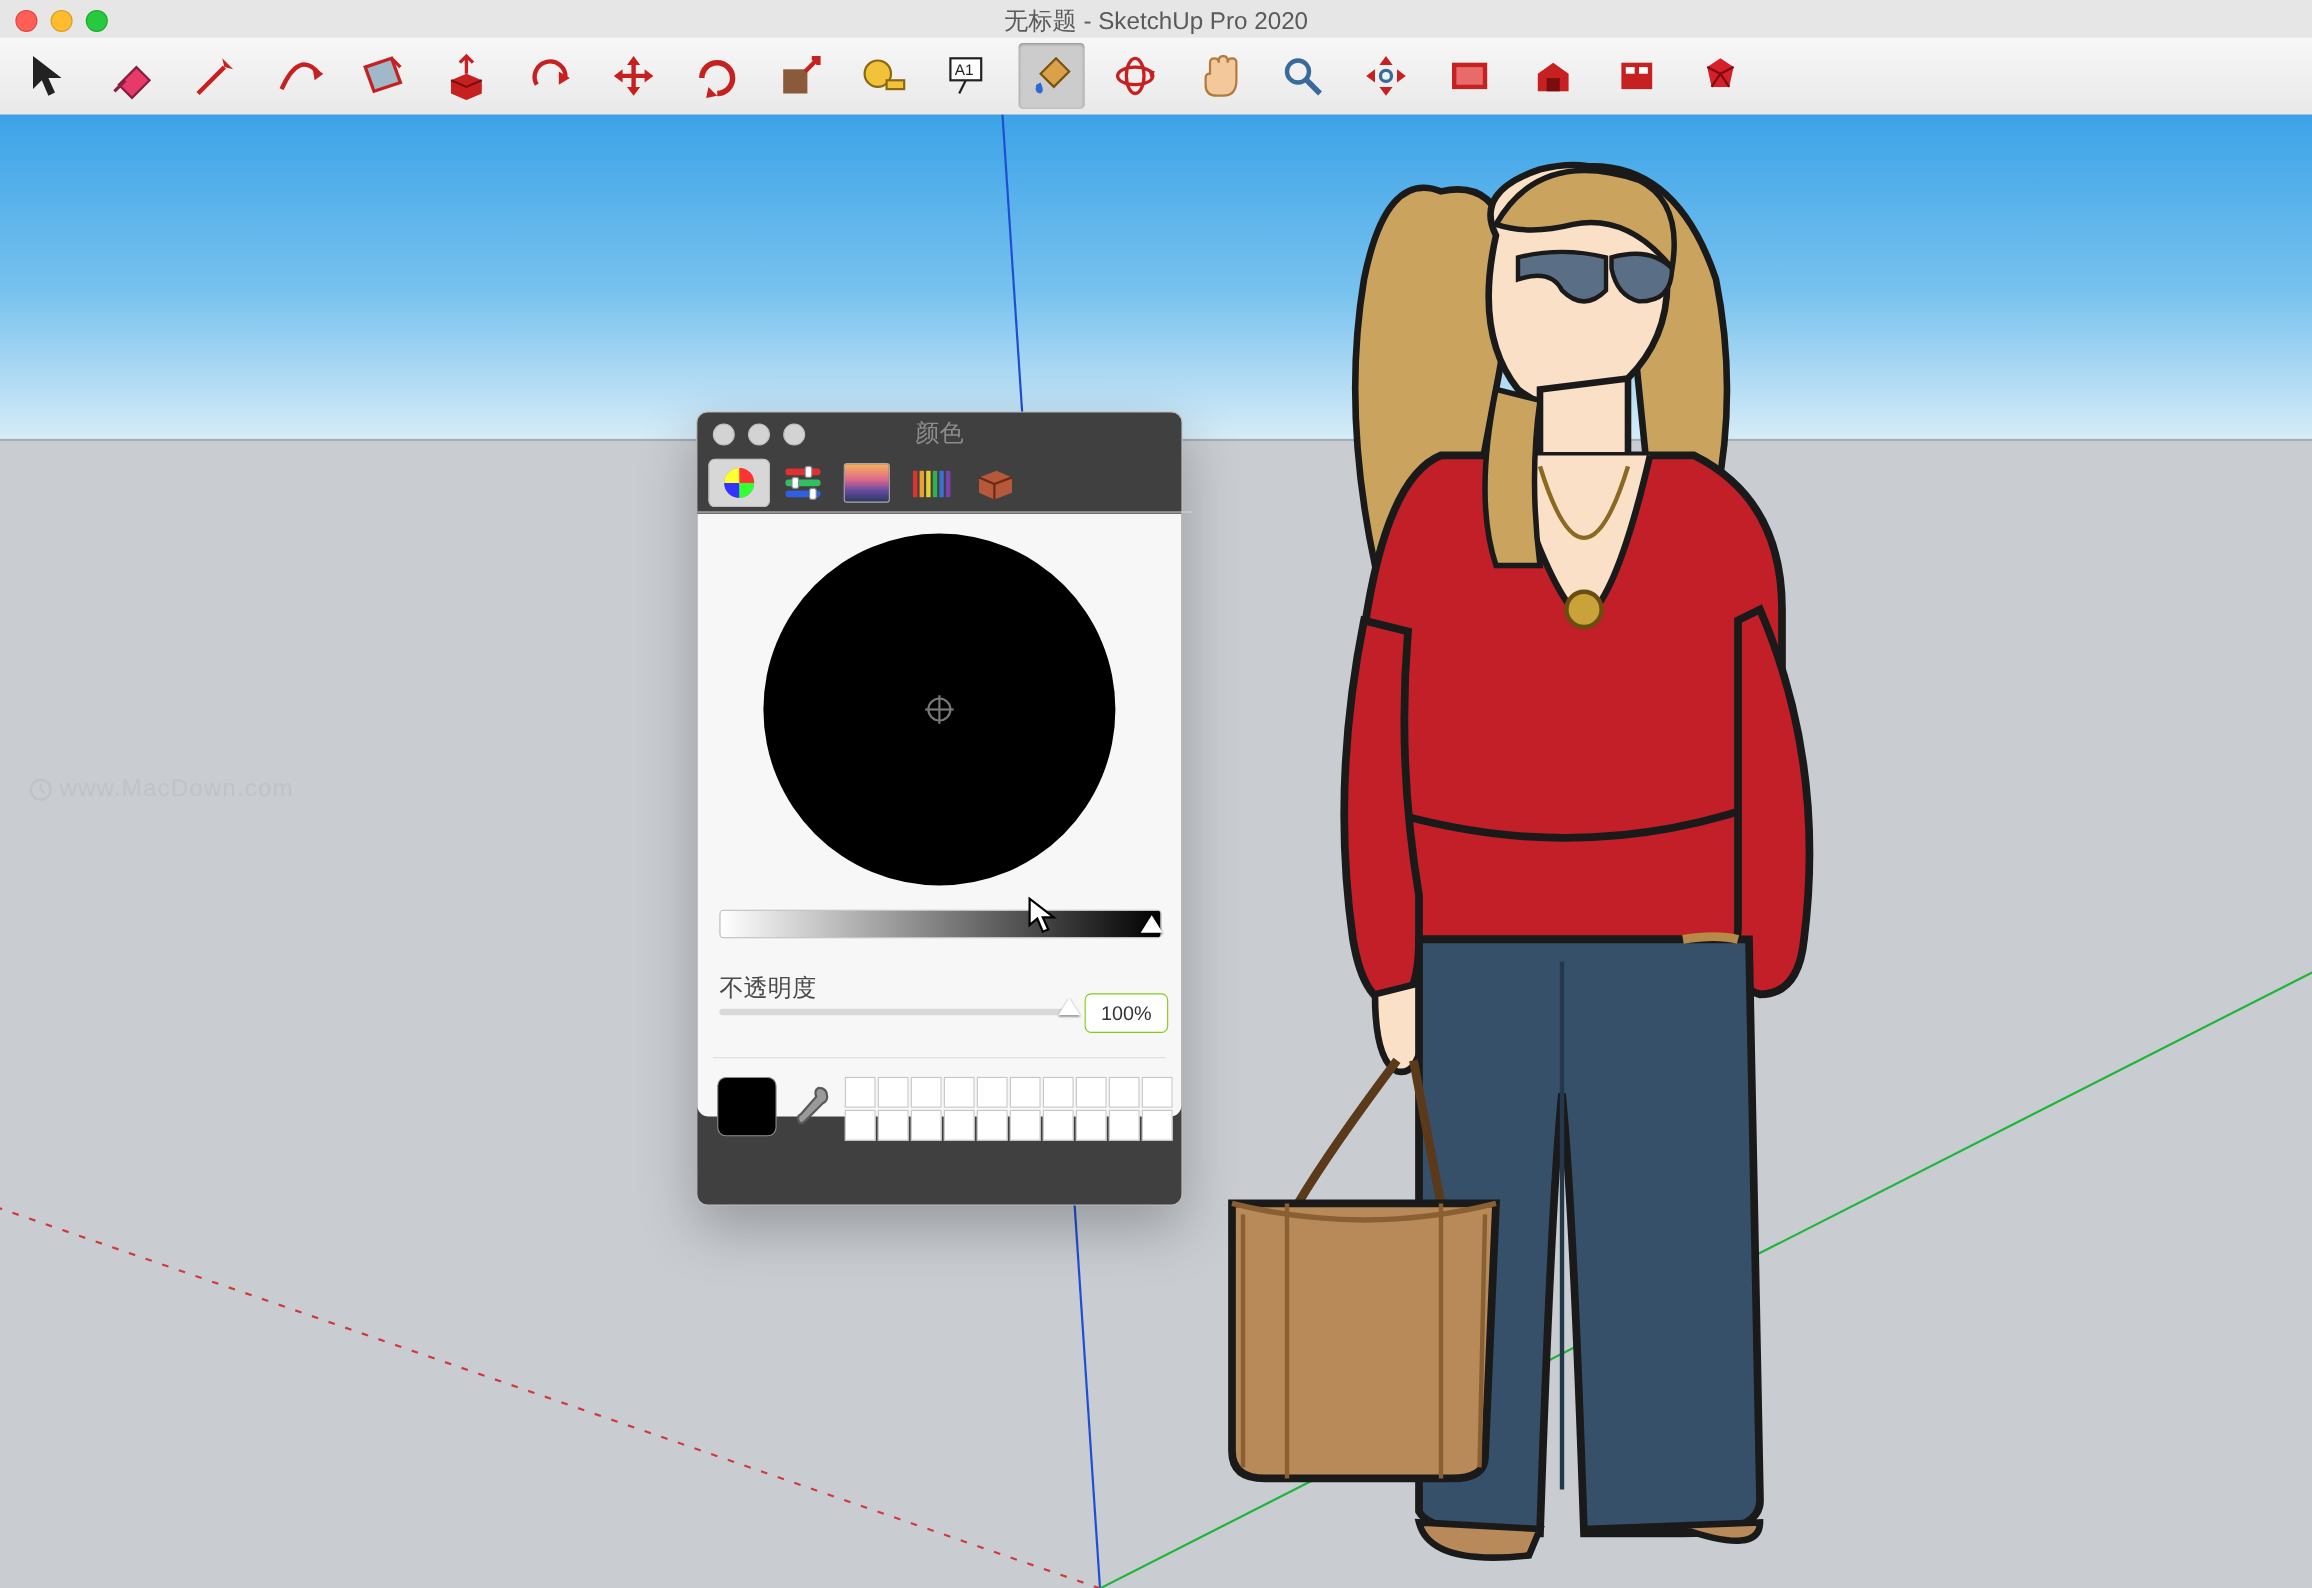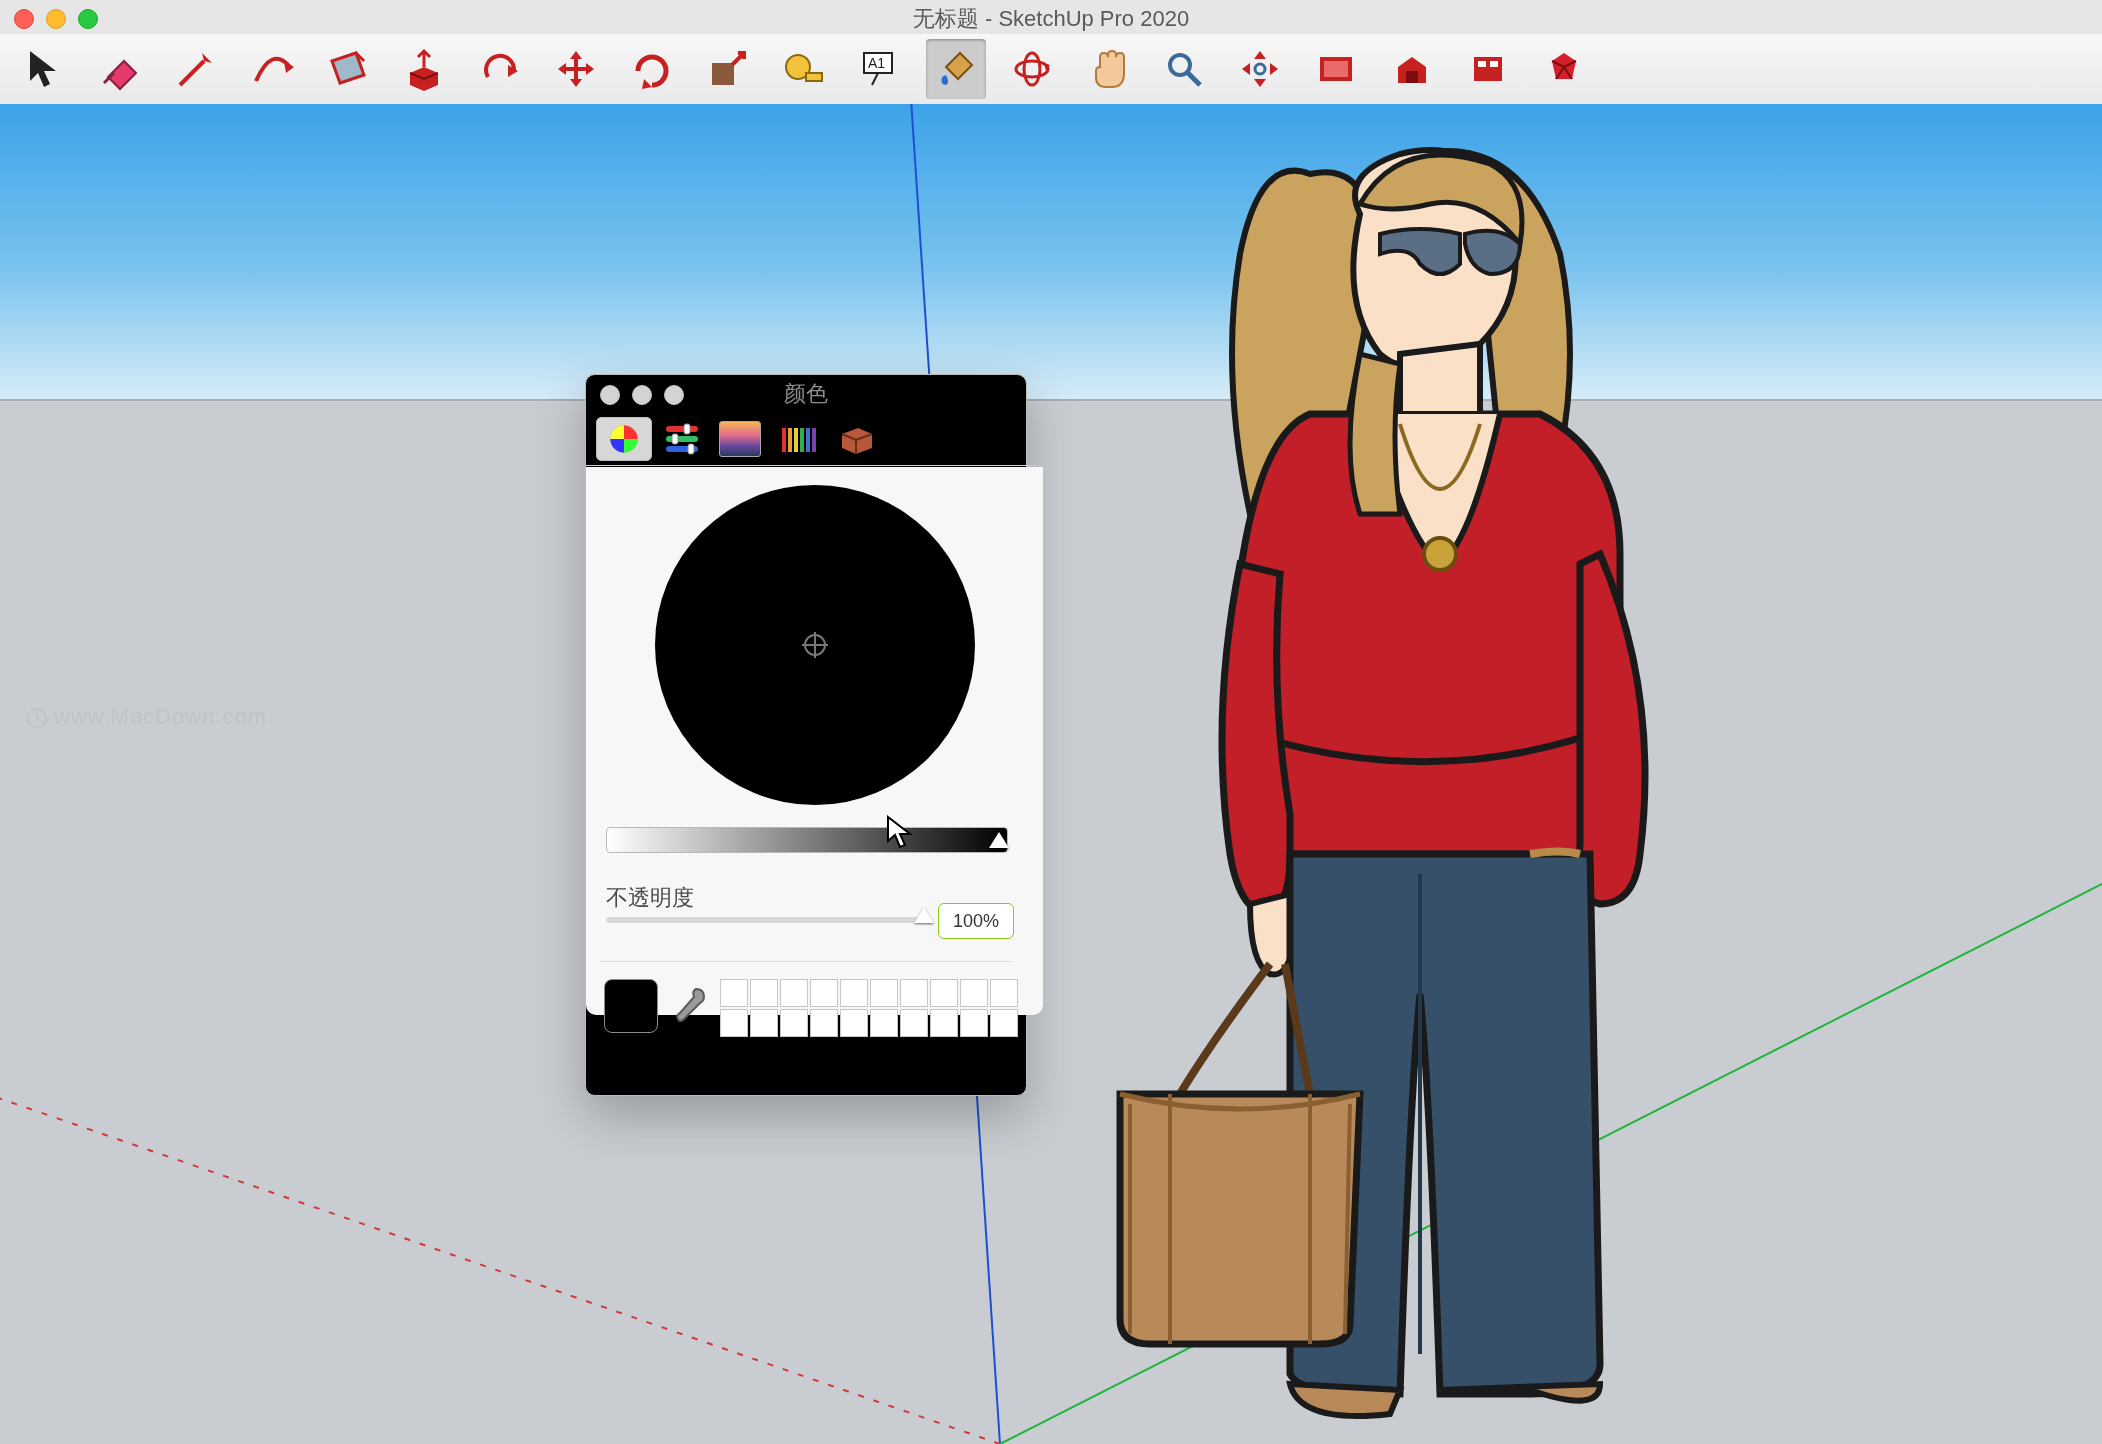--- a/index.html
+++ b/index.html
@@ -17,29 +17,29 @@
   .tbtn.active{background:#cccccc;box-shadow:inset 0 1px 3px rgba(0,0,0,.35);}
   .tbtn svg{width:44px;height:44px;}
   
   .viewport{position:absolute;left:0;top:104px;width:100%;height:1340px;background:#c9cdd2;overflow:hidden;}
   .sky{position:absolute;left:0;top:0;width:100%;height:295px;background:linear-gradient(#3ca3e8 0%,#78c2ee 55%,#d6ecf8 100%);}
   .horizon{position:absolute;left:0;top:295px;width:100%;height:2px;background:#a7adb4;}
   .watermark{position:absolute;left:26px;top:600px;color:#bfc3c8;font-size:22px;letter-spacing:1px;}
   .watermark svg{vertical-align:middle;margin-right:6px;}
   .axes{position:absolute;left:0;top:0;width:100%;height:100%;pointer-events:none;}
   
-  .panel{position:absolute;left:585px;top:270px;width:440px;height:720px;background:#000000;border:1px solid #bcbcbc;border-radius:10px;box-shadow:0 20px 50px rgba(0,0,0,.25);}
+  .panel{position:absolute;left:633px;top:270px;width:440px;height:720px;background:#404040;border:1px solid #bcbcbc;border-radius:10px;box-shadow:0 20px 50px rgba(0,0,0,.25);}
   .panel .ptitle{position:absolute;top:4px;width:100%;text-align:center;font-size:22px;color:#8c8c8c;}
   .panel .ptraffic{position:absolute;left:14px;top:10px;display:flex;gap:12px;}
   .panel .ptraffic .pl{width:18px;height:18px;border-radius:50%;background:#d3d3d3;border:1px solid #c0c0c0;}
   .ptabs{position:absolute;top:38px;left:0;width:100%;height:52px;border-bottom:1px solid #d1d1d1;display:flex;align-items:center;padding-left:10px;gap:2px;}
   .ptab{width:56px;height:44px;display:flex;align-items:center;justify-content:center;border-radius:6px;}
   .ptab.sel{background:#d7d7d7;box-shadow:inset 0 0 0 1px #bdbdbd;}
   .ptab svg,.ptab .timg{width:40px;height:34px;}
-  .pbody{position:absolute;top:92px;left:0;width:100%;height:548px;background:#f7f7f7;border-bottom-left-radius:10px;border-bottom-right-radius:10px;padding-left:17px;}
+  .pbody{position:absolute;top:92px;left:0;width:100%;height:548px;background:#f7f7f7;border-bottom-left-radius:10px;border-bottom-right-radius:10px;}
   .wheel{position:absolute;left:50%;top:18px;transform:translateX(-50%);width:320px;height:320px;border-radius:50%;background:#000;}
   .wheel .cross{position:absolute;left:50%;top:50%;transform:translate(-50%,-50%);width:26px;height:26px;}
   .wheel .cross::before,.wheel .cross::after{content:"";position:absolute;background:#777;}
   .wheel .cross::before{left:12px;top:0;width:2px;height:26px;}
   .wheel .cross::after{top:12px;left:0;height:2px;width:26px;}
   .wheel .cross .ring{position:absolute;left:50%;top:50%;width:18px;height:18px;border:2px solid #777;border-radius:50%;transform:translate(-50%,-50%);}
   .vslider{position:absolute;left:20px;top:360px;width:400px;height:24px;border-radius:4px;background:linear-gradient(90deg,#fff 0%, #000 100%);border:1px solid #b9b9b9;}
   .vslider .thumb{position:absolute;right:-2px;top:4px;width:0;height:0;border-left:10px solid transparent;border-right:10px solid transparent;border-bottom:16px solid #fff;filter:drop-shadow(0 1px 1px rgba(0,0,0,.7));}
   .olabel{position:absolute;left:20px;top:416px;font-size:22px;color:#4a4a4a;}
   .oslider{position:absolute;left:20px;top:450px;width:320px;height:6px;background:#d9d9d9;border-radius:3px;}

